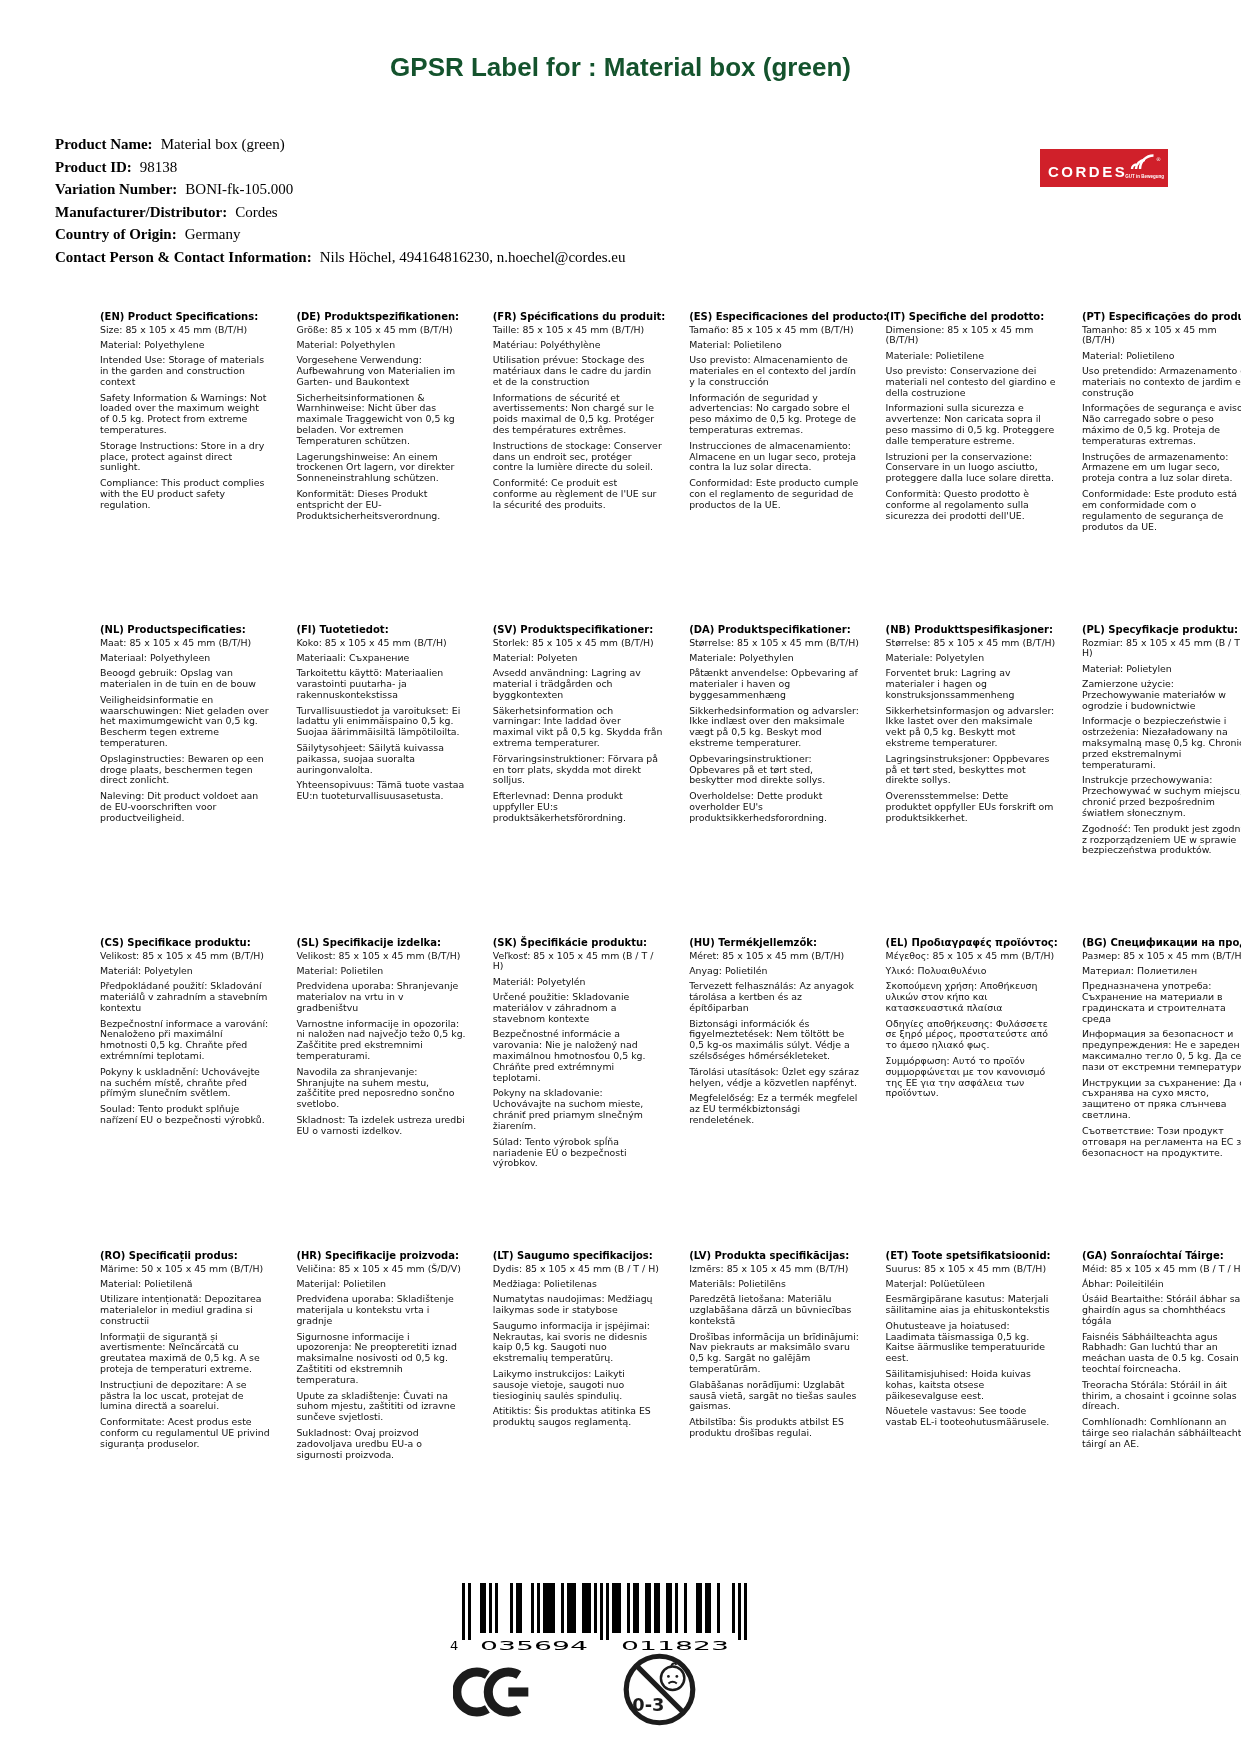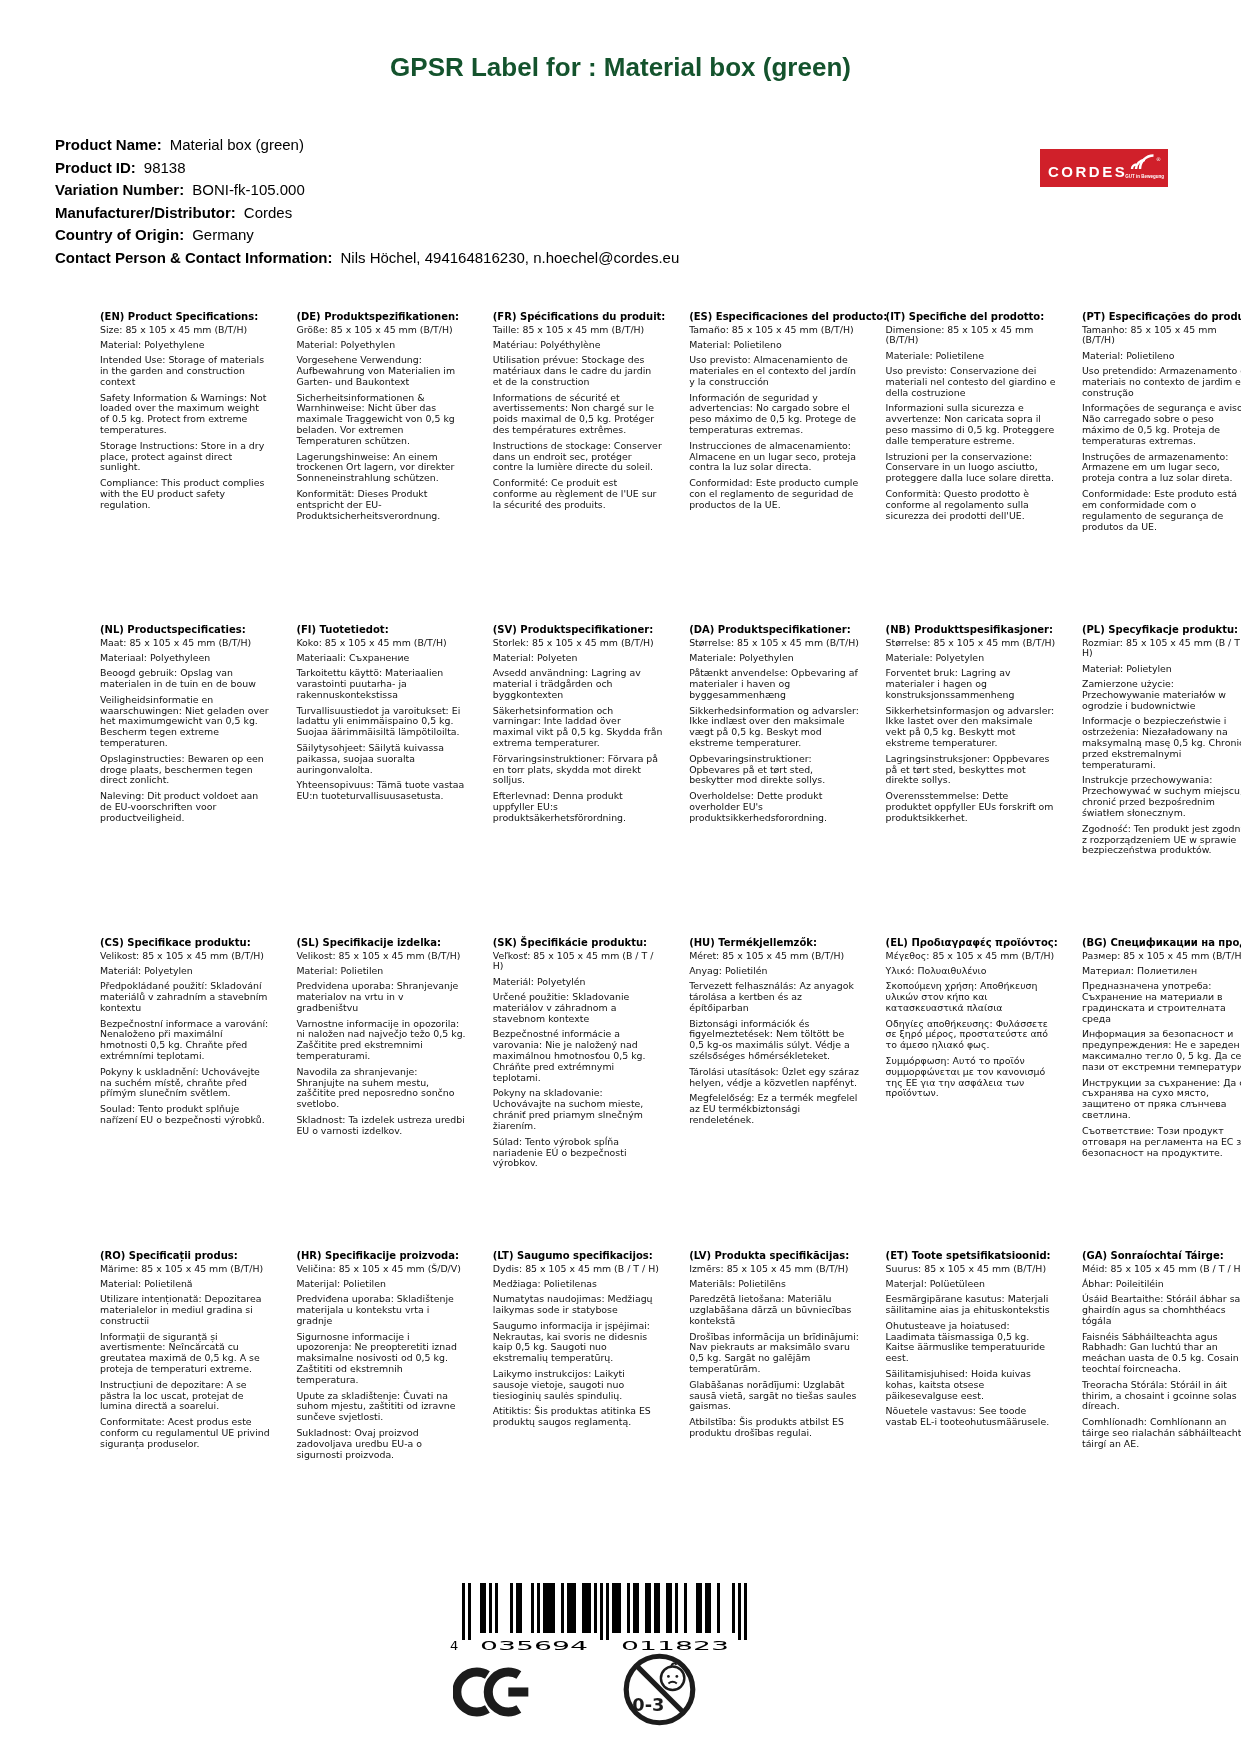--- a/index.html
+++ b/index.html
@@ -1,20 +1,20 @@
 <!DOCTYPE html>
 <html><head>
 <meta charset="utf-8">
 <style>
   html,body{margin:0;padding:0;background:#ffffff;}
   .page{position:relative;width:1241px;height:1754px;background:#fff;overflow:hidden;
         font-family:"DejaVu Sans",sans-serif;color:#1b1b1b;}
   .title{position:absolute;left:0;top:52px;width:1241px;text-align:center;margin:0;
          font-family:"Liberation Sans",sans-serif;font-size:26px;font-weight:bold;color:#14532d;}
-  .product-info{position:absolute;left:55px;top:136px;font-family:Liberation Sans, sans-serif;
+  .product-info{position:absolute;left:55px;top:136px;font-family:Liberation Serif, serif;
                 font-size:15px;color:#000;}
   .info-line{margin-bottom:5.5px;white-space:nowrap;}
   .info-label{font-weight:bold;margin-right:8px;}
   .logo{position:absolute;left:1040px;top:149px;width:128px;height:38px;background:#d0202a;
         display:flex;align-items:flex-end;}
   .logo-text{position:absolute;left:8px;bottom:7px;color:#fff;font-family:"Liberation Sans",sans-serif;
              font-weight:bold;font-size:15px;letter-spacing:2.5px;}
   .logo-chev{position:absolute;left:88px;top:4px;}
   .logo-tagline{position:absolute;right:4px;bottom:8px;color:#fff;font-size:4.5px;
                 font-family:"Liberation Sans",sans-serif;font-weight:bold;}
@@ -214,21 +214,21 @@
         <h3>(BG) Спецификации на продукта:</h3>
         <p>Размер: 85 x 105 x 45 mm (B/T/H)</p>
         <p>Материал: Полиетилен</p>
         <p>Предназначена употреба: Съхранение на материали в градинската и строителната среда</p>
         <p>Информация за безопасност и предупреждения: Не е зареден с максимално тегло 0, 5 kg. Да се пази от екстремни температури.</p>
         <p>Инструкции за съхранение: Да се съхранява на сухо място, защитено от пряка слънчева светлина.</p>
         <p>Съответствие: Този продукт отговаря на регламента на ЕС за безопасност на продуктите.</p>
       </div>
       <div class="block">
         <h3>(RO) Specificații produs:</h3>
-        <p>Mărime: 85 x 105 x 45 mm (B/T/H)</p>
+        <p>Mărime: 50 x 105 x 45 mm (B/T/H)</p>
         <p>Material: Polietilenă</p>
         <p>Utilizare intenționată: Depozitarea materialelor in mediul gradina si constructii</p>
         <p>Informații de siguranță și avertismente: Neîncărcată cu greutatea maximă de 0,5 kg. A se proteja de temperaturi extreme.</p>
         <p>Instrucțiuni de depozitare: A se păstra la loc uscat, protejat de lumina directă a soarelui.</p>
         <p>Conformitate: Acest produs este conform cu regulamentul UE privind siguranța produselor.</p>
       </div>
       <div class="block">
         <h3>(HR) Specifikacije proizvoda:</h3>
         <p>Veličina: 85 x 105 x 45 mm (Š/D/V)</p>
         <p>Materijal: Polietilen</p>

